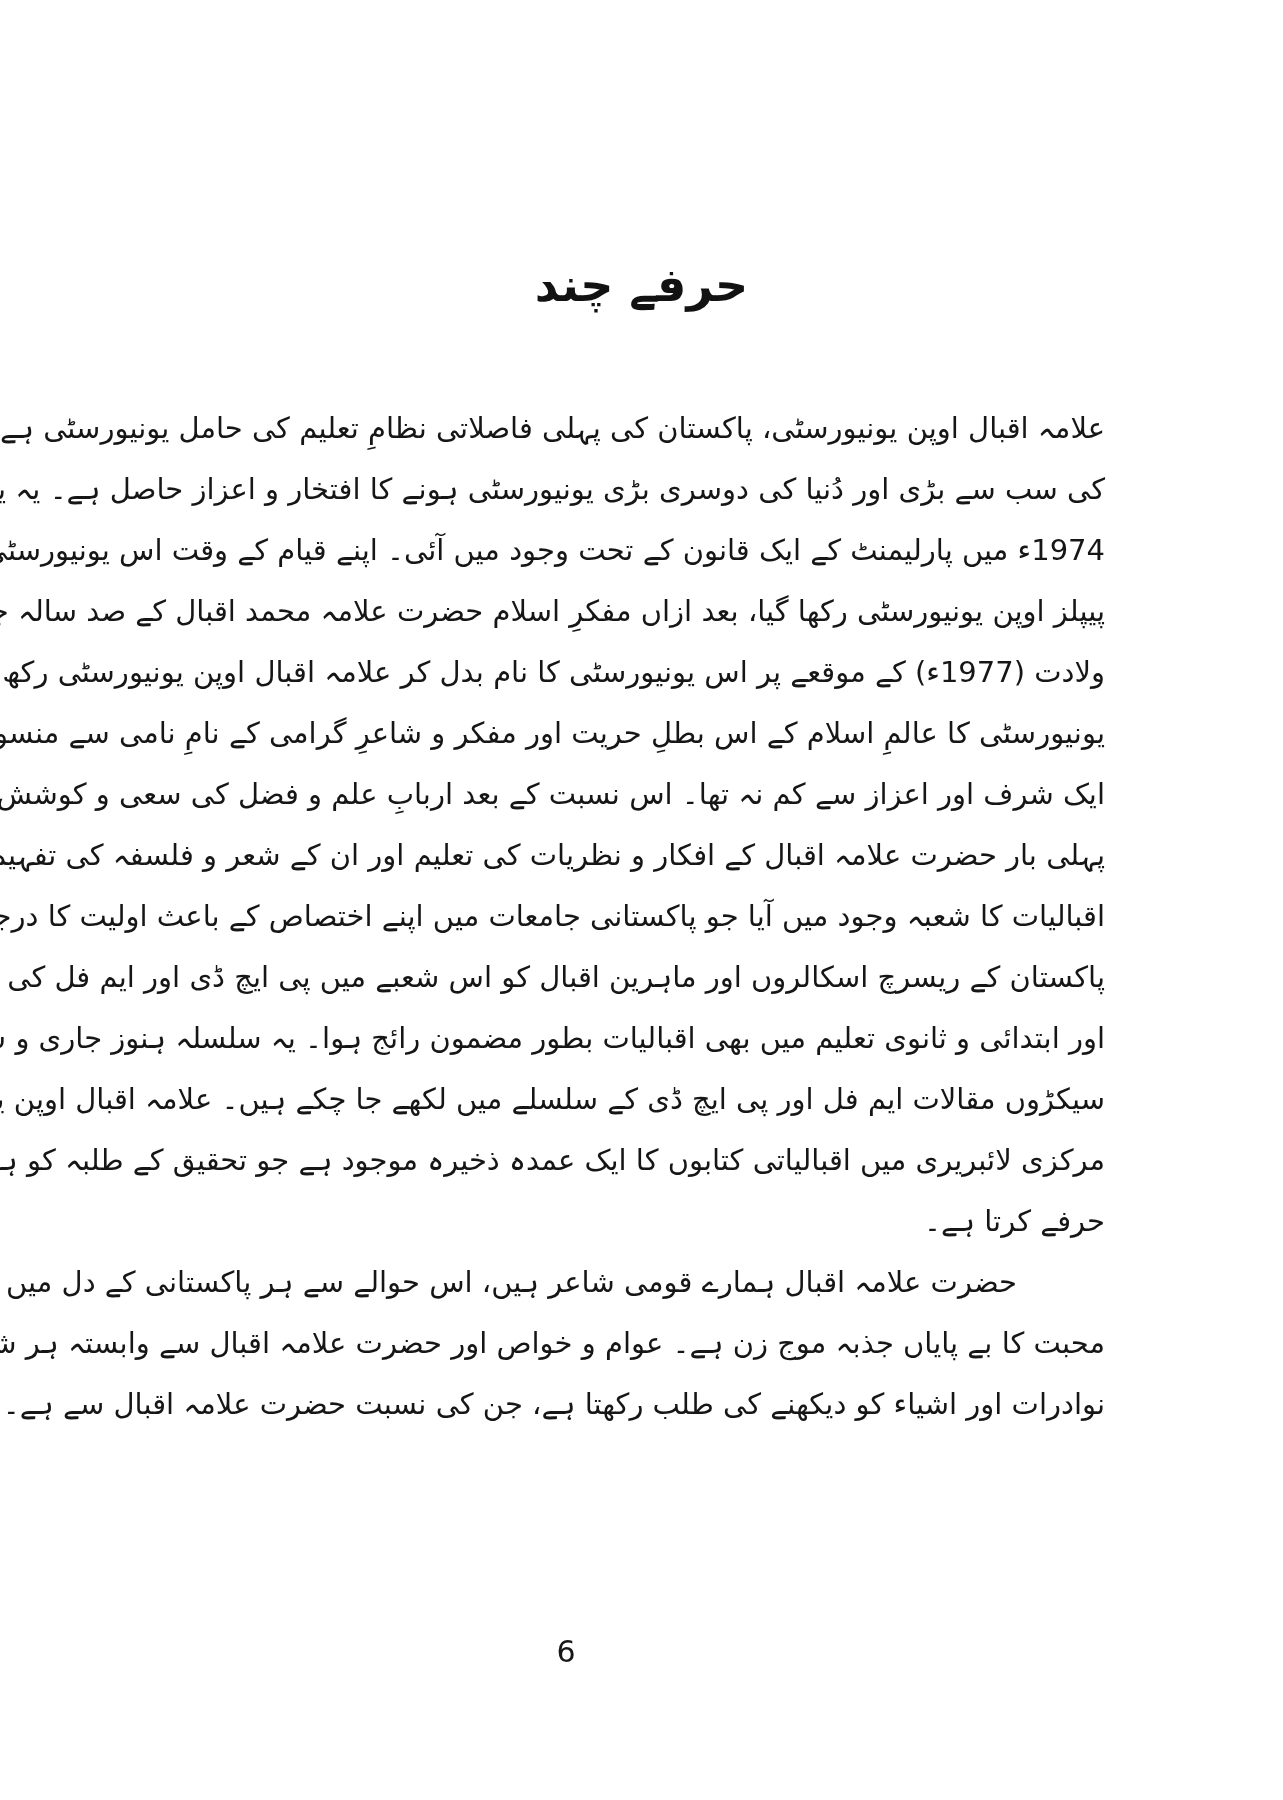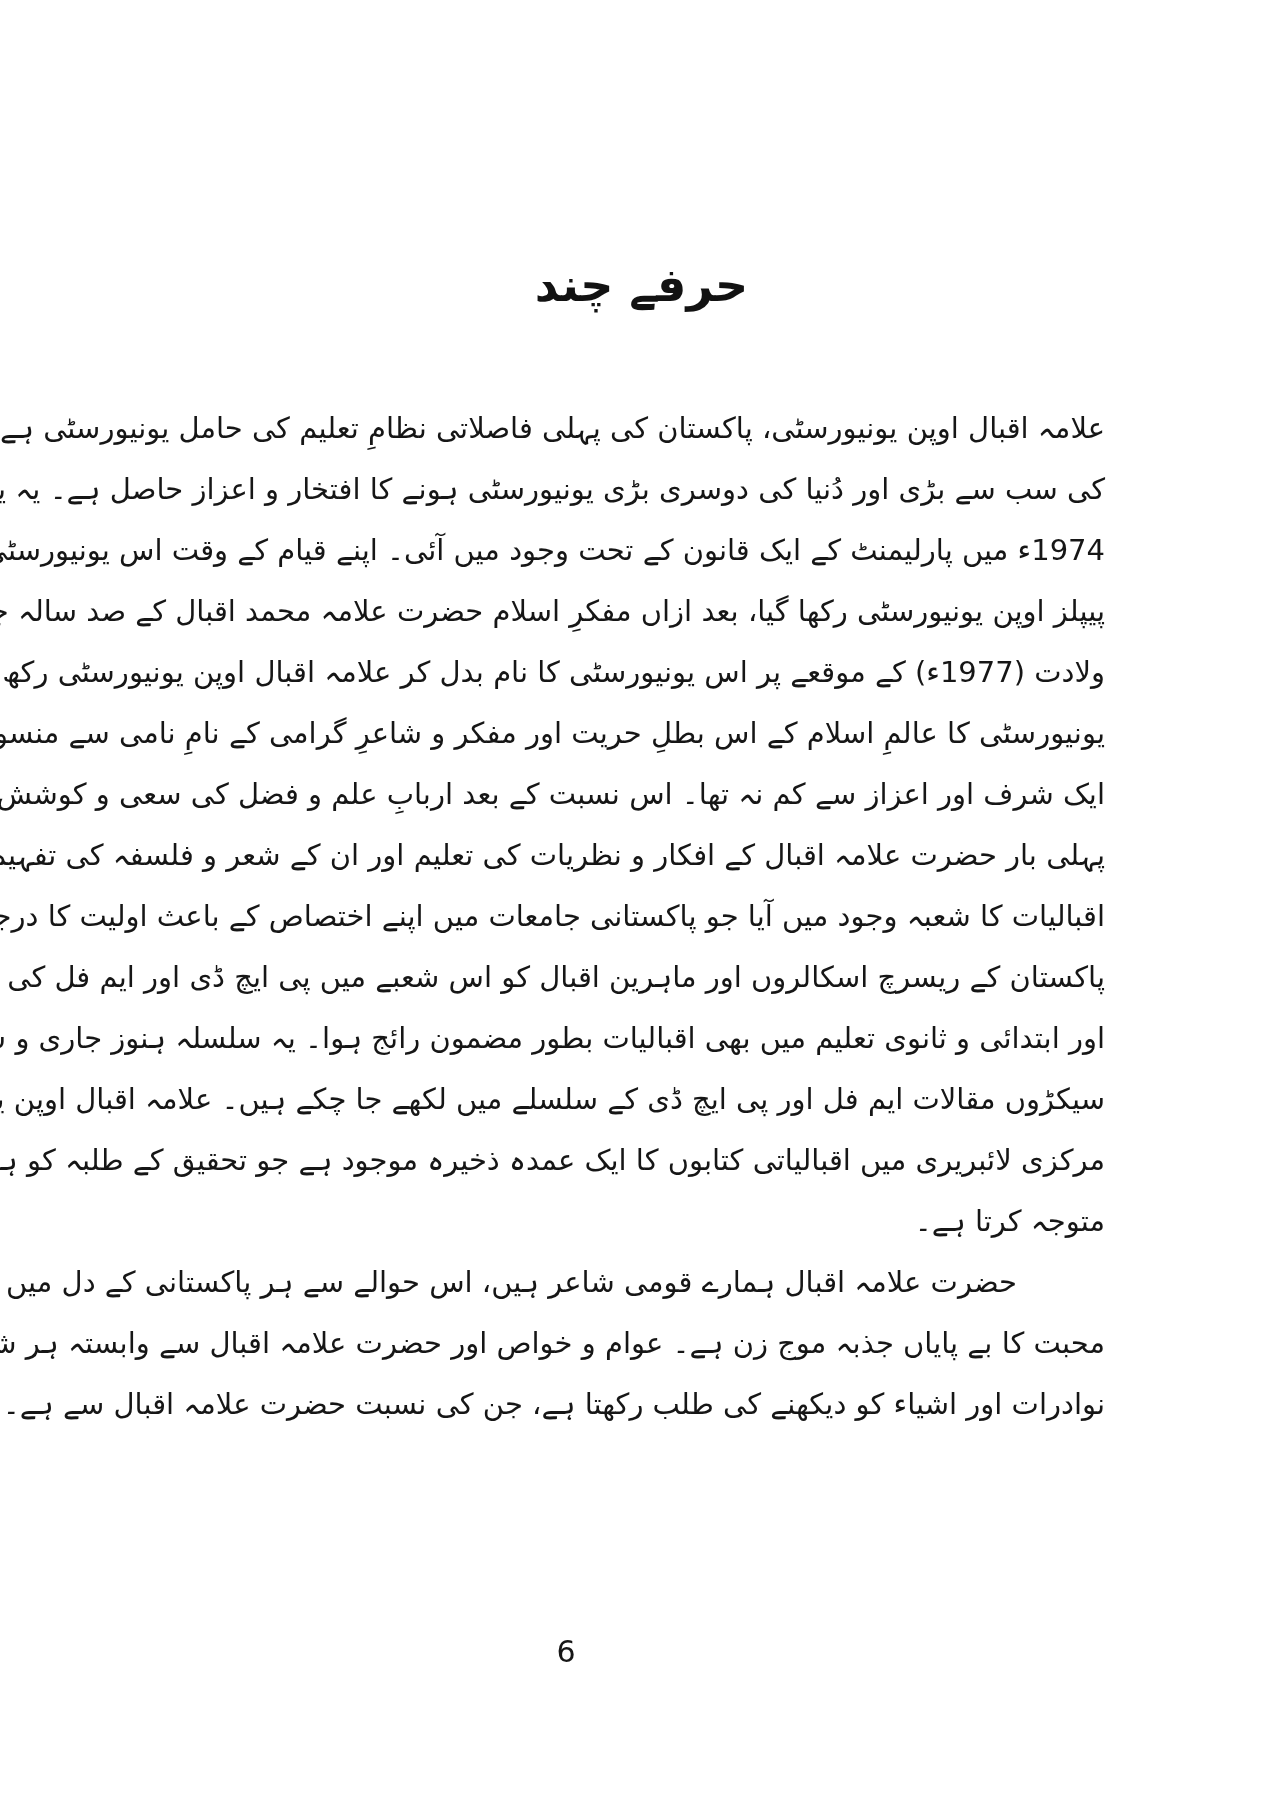--- a/index.html
+++ b/index.html
@@ -85,21 +85,21 @@
       <div class="line">پیپلز اوپن یونیورسٹی رکھا گیا، بعد ازاں مفکرِ اسلام حضرت علامہ محمد اقبال کے صد سالہ جشن</div>
       <div class="line">ولادت (1977ء) کے موقعے پر اس یونیورسٹی کا نام بدل کر علامہ اقبال اوپن یونیورسٹی رکھ دیا گیا۔</div>
       <div class="line">یونیورسٹی کا عالمِ اسلام کے اس بطلِ حریت اور مفکر و شاعرِ گرامی کے نامِ نامی سے منسوب ہونا اس کے لیے</div>
       <div class="line">ایک شرف اور اعزاز سے کم نہ تھا۔ اس نسبت کے بعد اربابِ علم و فضل کی سعی و کوشش سے اس جامعہ میں</div>
       <div class="line">پہلی بار حضرت علامہ اقبال کے افکار و نظریات کی تعلیم اور ان کے شعر و فلسفہ کی تفہیم و تعبیر کے لیے</div>
       <div class="line">اقبالیات کا شعبہ وجود میں آیا جو پاکستانی جامعات میں اپنے اختصاص کے باعث اولیت کا درجہ رکھتا ہے۔</div>
       <div class="line">پاکستان کے ریسرچ اسکالروں اور ماہرین اقبال کو اس شعبے میں پی ایچ ڈی اور ایم فل کی سہولت میسر آئی</div>
       <div class="line">اور ابتدائی و ثانوی تعلیم میں بھی اقبالیات بطور مضمون رائج ہوا۔ یہ سلسلہ ہنوز جاری و ساری ہے اور</div>
       <div class="line">سیکڑوں مقالات ایم فل اور پی ایچ ڈی کے سلسلے میں لکھے جا چکے ہیں۔ علامہ اقبال اوپن یونیورسٹی کی</div>
       <div class="line">مرکزی لائبریری میں اقبالیاتی کتابوں کا ایک عمدہ ذخیرہ موجود ہے جو تحقیق کے طلبہ کو ہمیشہ اپنی طرف</div>
-      <div class="line para-end">متوجہ کرتا ہے۔</div>
+      <div class="line para-end">حرفے کرتا ہے۔</div>
     </div>
 
     <div class="para">
       <div class="line indent-first">حضرت علامہ اقبال ہمارے قومی شاعر ہیں، اس حوالے سے ہر پاکستانی کے دل میں ان کی</div>
       <div class="line">محبت کا بے پایاں جذبہ موج زن ہے۔ عوام و خواص اور حضرت علامہ اقبال سے وابستہ ہر شخص ان</div>
       <div class="line">نوادرات اور اشیاء کو دیکھنے کی طلب رکھتا ہے، جن کی نسبت حضرت علامہ اقبال سے ہے۔ لاہور اور</div>
     </div>
 
   </div>
 

